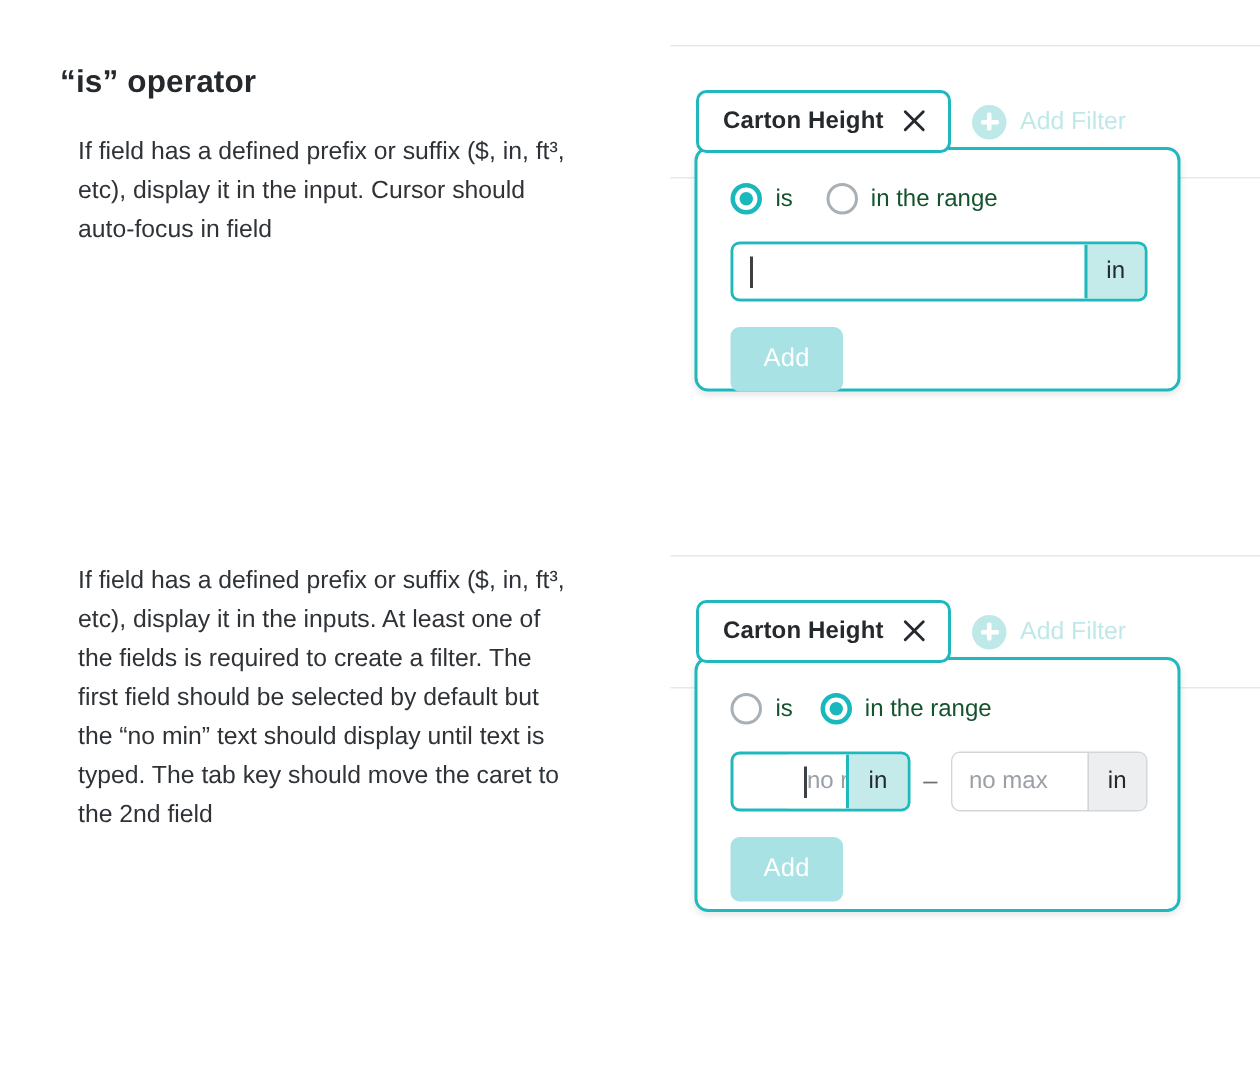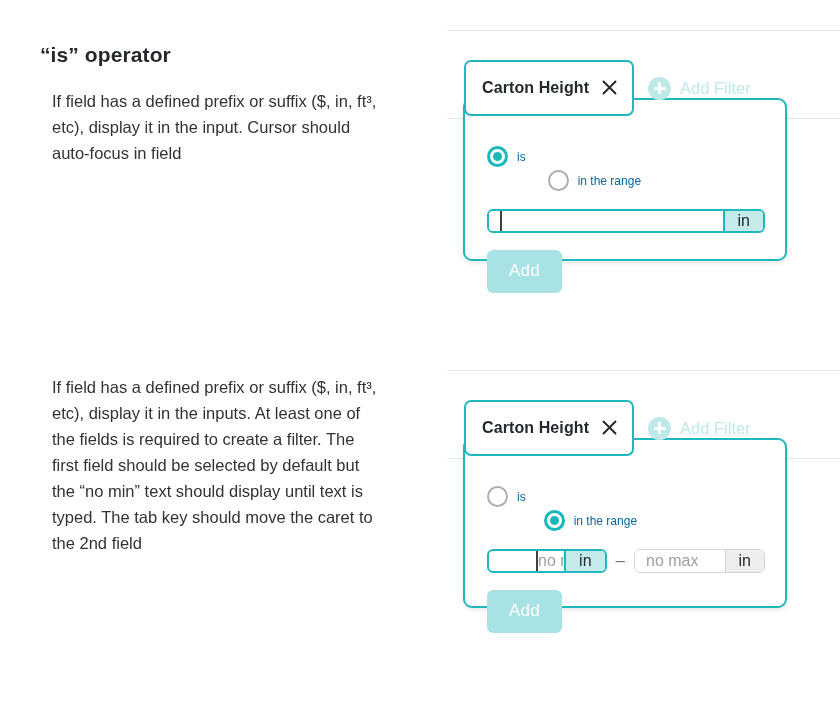--- a/index.html
+++ b/index.html
@@ -72,21 +72,21 @@
   }
   .chip {
     display: flex;
     align-items: center;
     gap: 13px;
     border: 2px solid #1fb9bd;
     border-radius: 7px;
     background: #ffffff;
     padding: 9px 15px 10px 16px;
     box-sizing: border-box;
-    height: 56px;
+    height: 42px;
   }
   .chip-label {
     font-size: 16px;
     font-weight: bold;
     color: #24292e;
     white-space: nowrap;
     letter-spacing: .1px;
   }
   .chip-close {
     width: 15px;
@@ -154,21 +154,21 @@
   .radio-row {
     display: flex;
     align-items: center;
   }
   .radio-opt {
     display: flex;
     align-items: center;
     gap: 9px;
     cursor: default;
   }
-  .radio-row .radio-opt + .radio-opt { margin-left: 22px; margin-top: 48px; }
+  .radio-row .radio-opt + .radio-opt { margin-left: 22px; }
   .radio-row.tight .radio-opt + .radio-opt { margin-left: 18px; }
 
   .radio {
     width: 21px;
     height: 21px;
     border-radius: 50%;
     box-sizing: border-box;
     flex: none;
     position: relative;
     background: #ffffff;
@@ -184,37 +184,37 @@
     position: absolute;
     left: 50%;
     top: 50%;
     width: 9px;
     height: 9px;
     margin: -4.5px 0 0 -4.5px;
     border-radius: 50%;
     background: #19b8bd;
   }
   .radio-label {
-    font-size: 12px;
-    color: #0369a1;
+    font-size: 16px;
+    color: #14532d;
     white-space: nowrap;
   }
 
   
   .field-row {
     margin-top: 18px;
     display: flex;
     align-items: center;
   }
   .input-group {
     display: flex;
     align-items: stretch;
     border-radius: 6px;
     box-sizing: border-box;
-    height: 24px;
+    height: 40px;
     overflow: hidden;
   }
   .input-group.focused { border: 2px solid #1fb9bd; }
   .input-group.idle    { border: 1.5px solid #d3d6d9; text-align: center; }
 
   .input-box {
     flex: 1 1 auto;
     display: flex;
     align-items: center;
     background: #ffffff;

